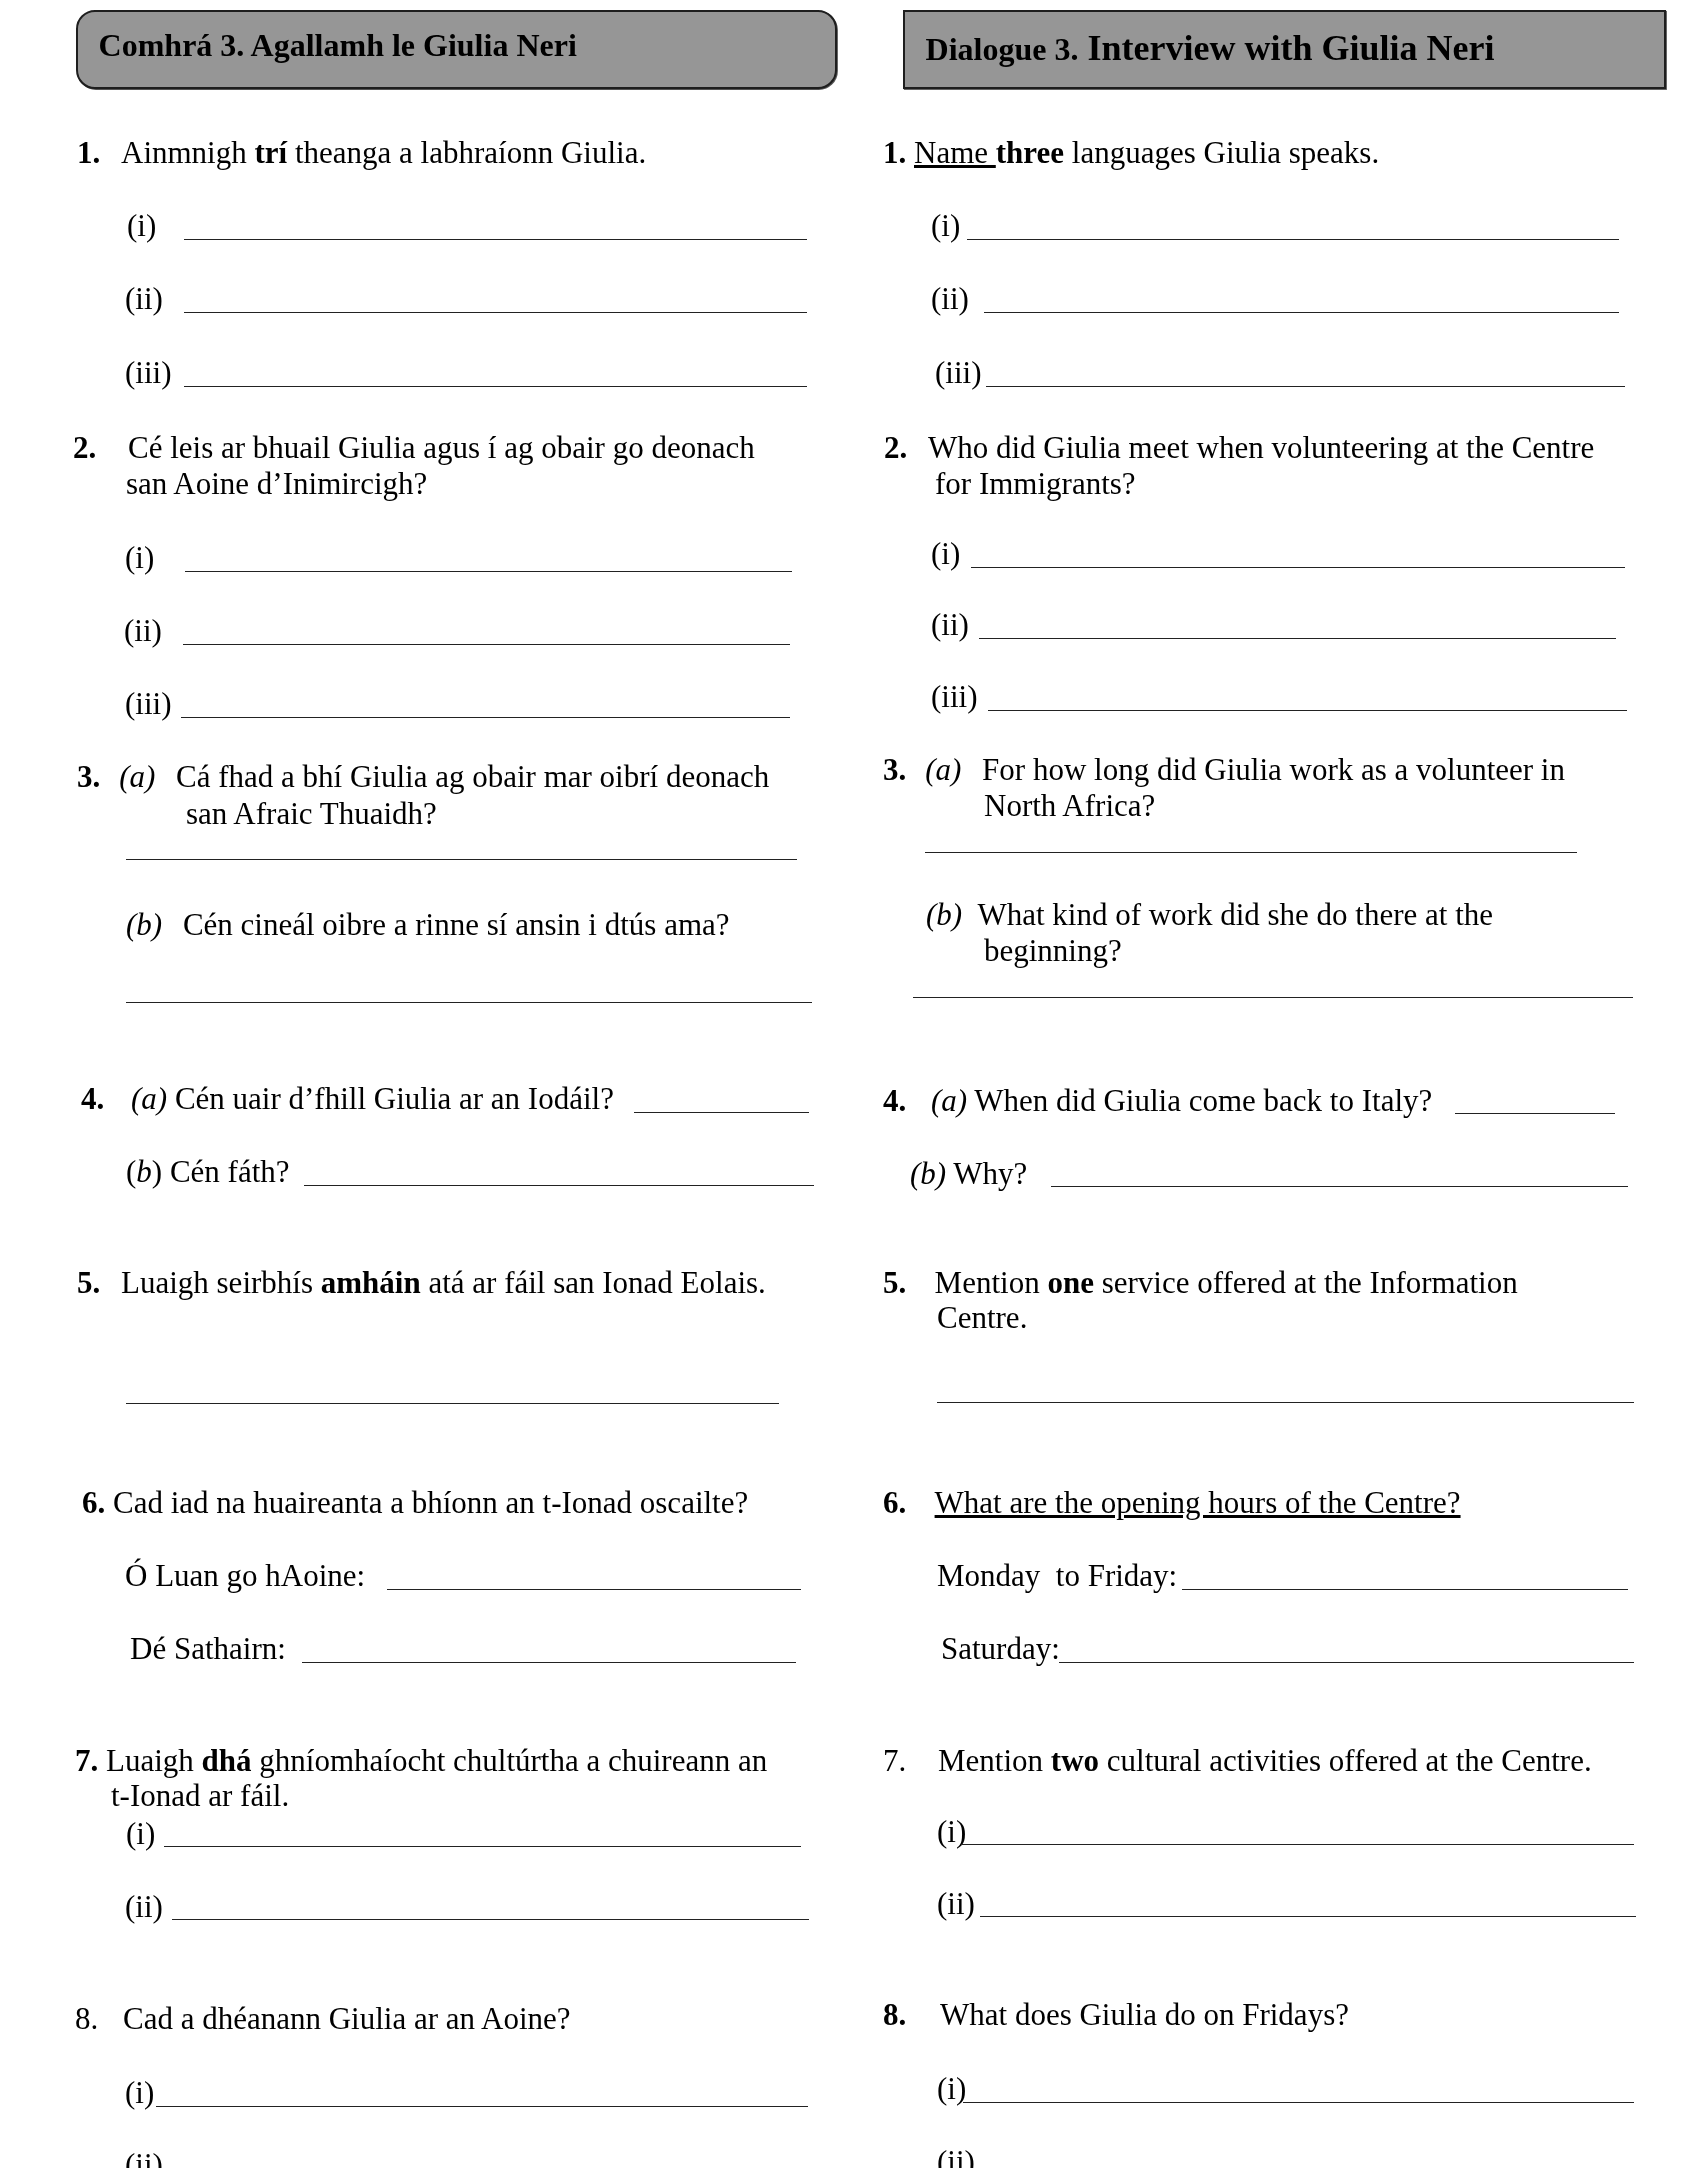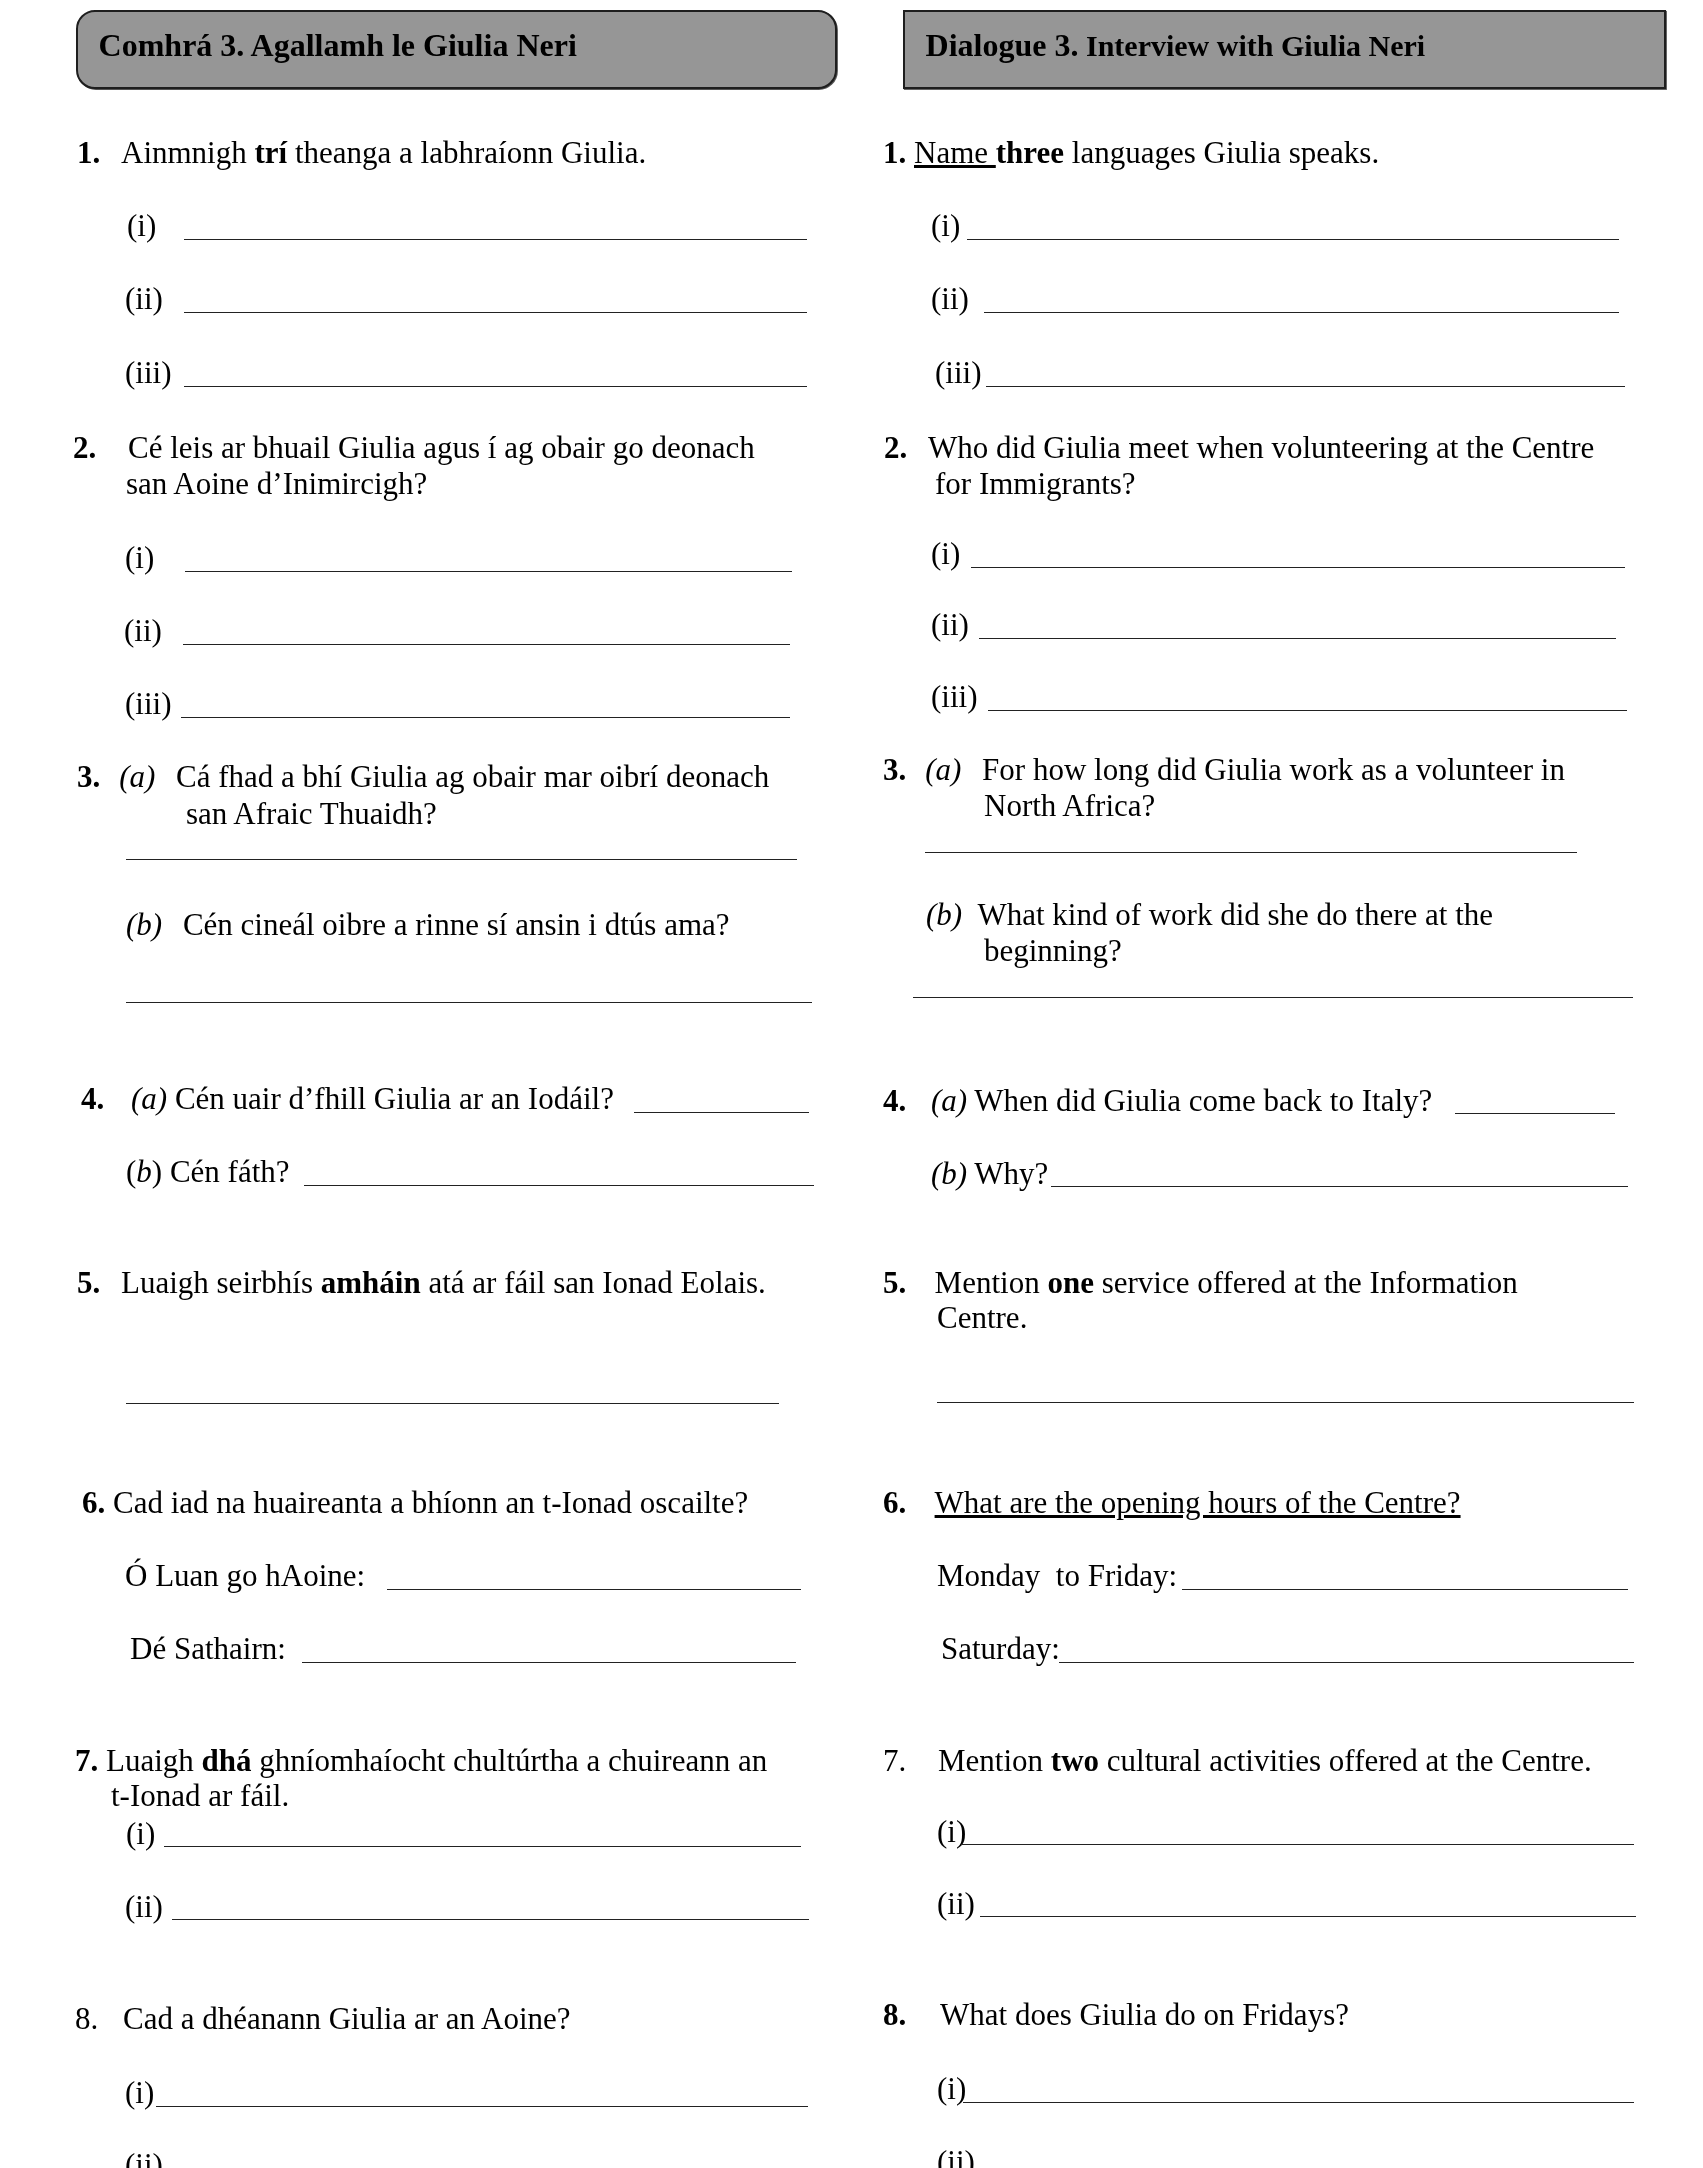--- a/index.html
+++ b/index.html
@@ -7,21 +7,21 @@
     width: 1703px; height: 2168px; position: relative; overflow: hidden;
     font-family: "Liberation Serif", "DejaVu Serif", serif;
     color: #000; font-size: 31px;
   }
   .abs { position: absolute; white-space: nowrap; line-height: 1; }
   .hdr {
     position: absolute; background: #969696; border: 2.8px solid #1e1e1e;
     box-sizing: border-box; box-shadow: 0.9px 0.9px 0 #555;
   }
   .hdr-text { position: absolute; left: 20.6px; top: 15px; font-weight: bold; font-size: 32px; white-space: nowrap; }
-  .hdr-text .light { font-weight: bold; font-size: 30px; }
+  .hdr-text .light { font-weight: bold; font-size: 36px; }
   .num { font-weight: bold; }
   .num.plain { font-weight: normal; }
   .it { font-style: italic; }
   b { font-weight: bold; text-align: center; }
   .line { position: absolute; border-bottom: 1.9px solid #222; height: 0; }
 </style>
 </head>
 <body>
 
 <div class="hdr" style="left:76px; top:10.3px; width:761px; height:79px;border-radius:19px;">
@@ -148,21 +148,21 @@
   <span style="margin-left:7.5px;">What kind of work did she do there at the</span>
 </div>
 <div class="abs" style="left:984px; top:935px;">beginning?</div>
 <div class="line" style="left:913px; top:997px; width:720px;"></div>
 
 <div class="abs" style="left:883px; top:1085px;">
   <span class="num">4.</span>
   <span class="it" style="margin-left:17px;">(a)</span><span> When did Giulia come back to Italy?</span>
 </div>
 <div class="line" style="left:1455px; top:1113px; width:160px;"></div>
-<div class="abs" style="left:931px; top:1158px;">
+<div class="abs" style="left:910px; top:1158px;">
   <span class="it">(b)</span><span> Why?</span>
 </div>
 <div class="line" style="left:1051px; top:1186px; width:577px;"></div>
 
 <div class="abs" style="left:883px; top:1267px;">
   <span class="num">5.</span>
   <span style="margin-left:20.6px;">Mention </span><b>one</b><span> service offered at the Information</span>
 </div>
 <div class="abs" style="left:937px; top:1302px;">Centre.</div>
 <div class="line" style="left:937px; top:1402px; width:697px;"></div>

